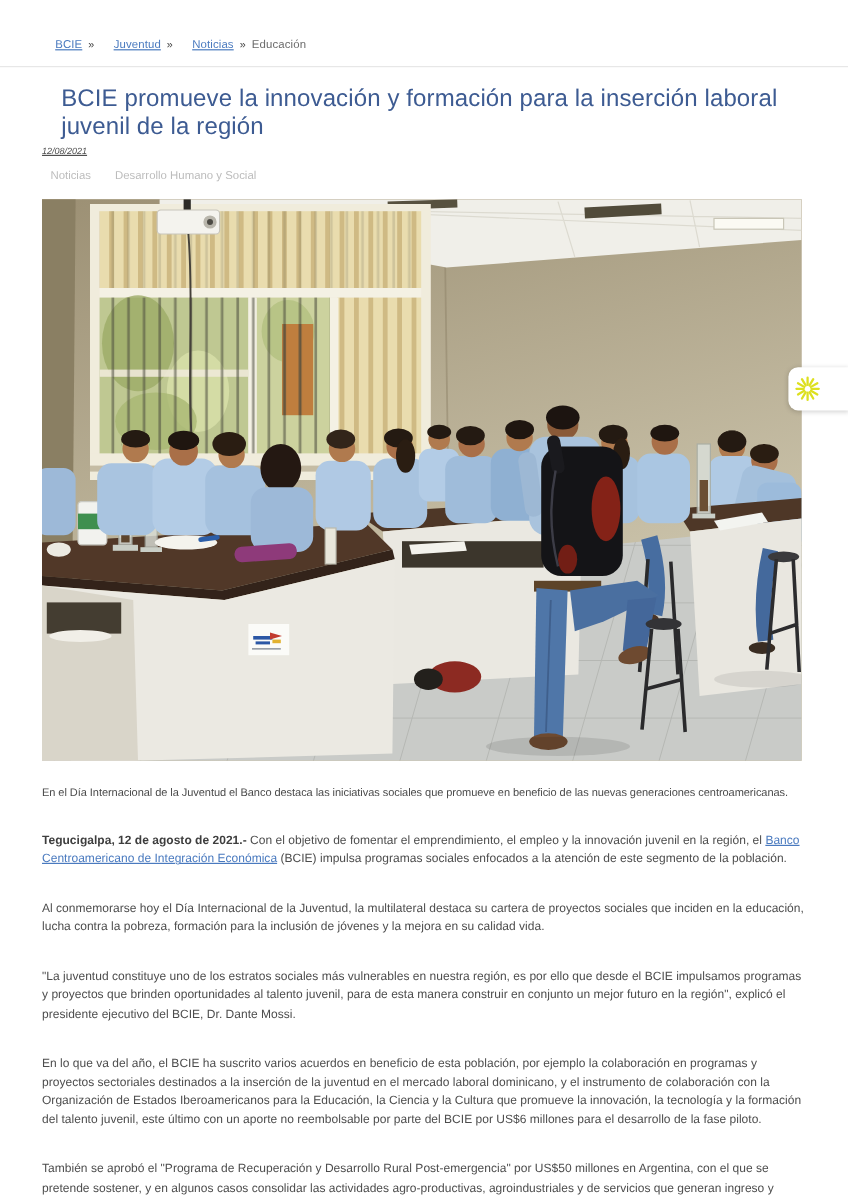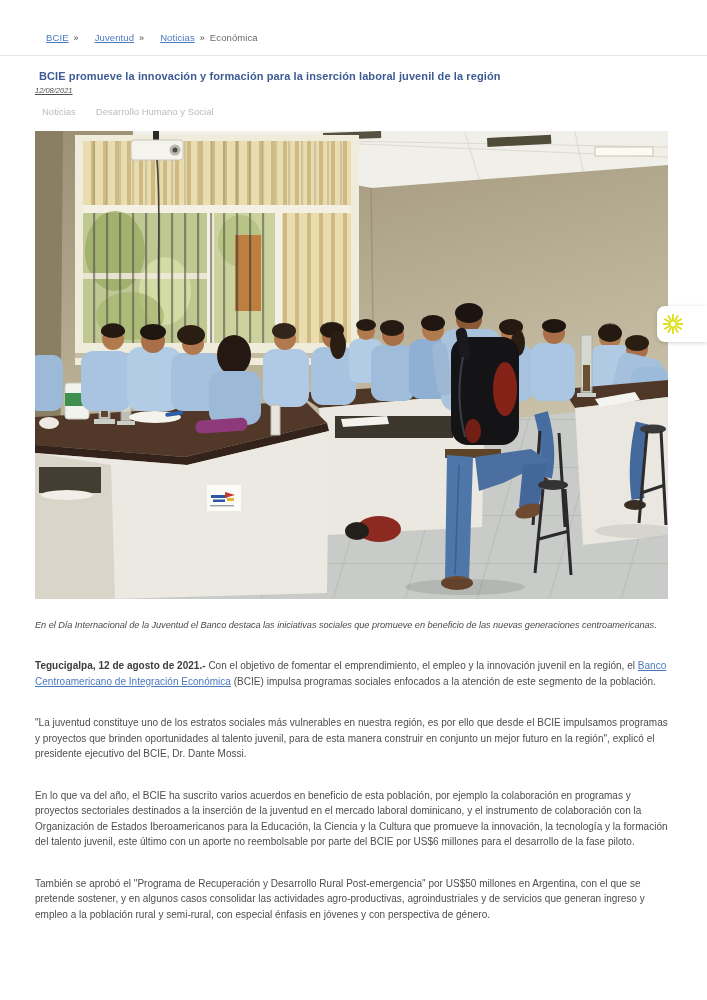--- a/index.html
+++ b/index.html
@@ -9,47 +9,47 @@
   }
   .content{padding:0 35px;}
   
   .breadcrumb{margin-top:32px;font-size:9.5px;color:#4a4a4a;letter-spacing:.1px;}
   .breadcrumb a{color:#4a7abf;text-decoration:underline;cursor:pointer;padding-left:11px;}
   .breadcrumb .sep{color:#444;padding:0 5px;font-size:9px;}
   .breadcrumb .current{color:#6b6b6b;}
   hr.rule{border:none;border-top:1px solid #e7e7e7;margin:12px 0 0 0;width:707px;}
   
   h1.title{
-    font-size:11px;font-weight:700;color:#3d5b92;letter-spacing:.1px;
-    margin:14px 0 3px 4px;line-height:1.2;
+    font-size:20px;font-weight:400;color:#3d5b92;letter-spacing:.1px;
+    margin:14px 0 3px 16px;line-height:1.2;
   }
   .date{font-size:7.5px;font-style:italic;color:#4f4f4f;text-decoration:underline;}
   .tags{margin-top:11px;padding-left:7px;font-size:9.5px;color:#bcbcbc;display:flex;gap:20px;}
   .tags a{color:#bcbcbc;text-decoration:none;cursor:pointer;}
   
   figure.photo{margin:14px 0 0 0;padding:0;width:633px;height:468px;position:relative;background:#b9b097;}
   figure.photo svg{display:block;}
   
   .access-tab{
     position:absolute;top:306px;right:0;width:50px;height:36px;background:#ffffff;
     border:none;border-radius:8px 0 0 8px;box-shadow:0 1px 4px rgba(0,0,0,.18);
     display:flex;align-items:center;justify-content:flex-start;padding:0 0 0 5px;cursor:pointer;z-index:5;
   }
   
-  .caption{font-size:9.2px;font-style:italic;color:#4a4a4a;margin:20px 0 0 0;line-height:1.4;letter-spacing:-.05px;}
+  .caption{font-size:9.2px;color:#4a4a4a;margin:20px 0 0 0;line-height:1.4;letter-spacing:-.05px;}
   p.body{font-size:10px;line-height:1.55;margin:26px 0 0 0;color:#4d4d4d;letter-spacing:.02px;}
   p.body strong{color:#3e3e3e;}
   p.body a{color:#4a7abf;text-decoration:underline;cursor:pointer;}
 </style>
 </head>
 <body>
 
 <div class="content">
   <nav class="breadcrumb">
-    <a>BCIE</a><span class="sep">»</span><a>Juventud</a><span class="sep">»</span><a>Noticias</a><span class="sep">»</span><span class="current">Económica</span>
+    <a>BCIE</a><span class="sep">»</span><a>Juventud</a><span class="sep">»</span><a>Noticias</a><span class="sep">»</span><span class="current">Educación</span>
   </nav>
 </div>
 
 <hr class="rule">
 
 <div class="content">
   <h1 class="title">BCIE promueve la innovación y formación para la inserción laboral juvenil de la región</h1>
   <div class="date">12/08/2021</div>
   <div class="tags">
     <a>Noticias</a>
@@ -275,16 +275,17 @@
         <line x1="13.8" y1="9.4" x2="19.1" y2="6.3"></line>
     </g>
   </svg>
 </button>
 
 <div class="content">
   <p class="caption">En el Día Internacional de la Juventud el Banco destaca las iniciativas sociales que promueve en beneficio de las nuevas generaciones centroamericanas.</p>
 
   <p class="body"><strong>Tegucigalpa, 12 de agosto de 2021.-</strong><span> Con el objetivo de fomentar el emprendimiento, el empleo y la innovación juvenil en la región, el </span><a>Banco Centroamericano de Integración Económica</a><span> (BCIE) impulsa programas sociales enfocados a la atención de este segmento de la población.</span></p>
 
+  <p class="body">Al conmemorarse hoy el Día Internacional de la Juventud, la multilateral destaca su cartera de proyectos sociales que inciden en la educación, lucha contra la pobreza, formación para la inclusión de jóvenes y la mejora en su calidad vida.</p>
   <p class="body">"La juventud constituye uno de los estratos sociales más vulnerables en nuestra región, es por ello que desde el BCIE impulsamos programas y proyectos que brinden oportunidades al talento juvenil, para de esta manera construir en conjunto un mejor futuro en la región", explicó el presidente ejecutivo del BCIE, Dr. Dante Mossi.</p>
   <p class="body">En lo que va del año, el BCIE ha suscrito varios acuerdos en beneficio de esta población, por ejemplo la colaboración en programas y proyectos sectoriales destinados a la inserción de la juventud en el mercado laboral dominicano, y el instrumento de colaboración con la Organización de Estados Iberoamericanos para la Educación, la Ciencia y la Cultura que promueve la innovación, la tecnología y la formación del talento juvenil, este último con un aporte no reembolsable por parte del BCIE por US$6 millones para el desarrollo de la fase piloto.</p>
   <p class="body">También se aprobó el "Programa de Recuperación y Desarrollo Rural Post-emergencia" por US$50 millones en Argentina, con el que se pretende sostener, y en algunos casos consolidar las actividades agro-productivas, agroindustriales y de servicios que generan ingreso y empleo a la población rural y semi-rural, con especial énfasis en jóvenes y con perspectiva de género.</p>
 </div>
 
 </body></html>

